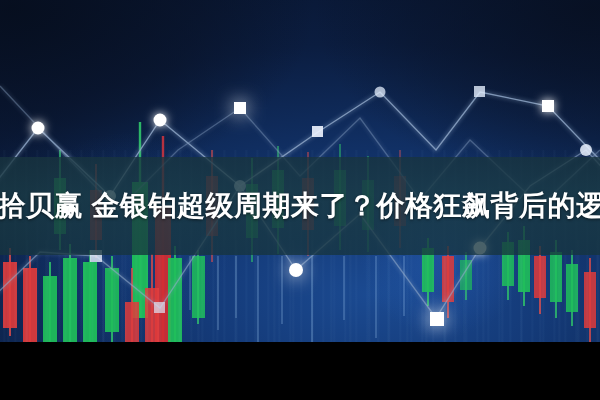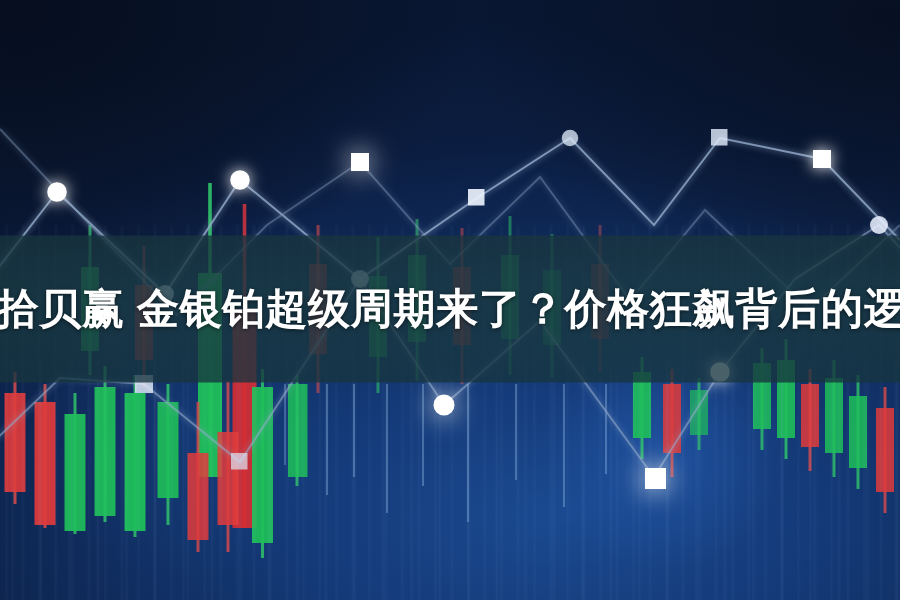--- a/index.html
+++ b/index.html
@@ -3,21 +3,21 @@
 <meta charset="utf-8">
 <style>
   html, body {
     margin: 0;
     padding: 0;
     background: #000;
   }
   #stage {
     position: relative;
     width: 600px;
-    height: 400px;
+    height: 342px;
     overflow: hidden;
     font-family: "Liberation Sans", "DejaVu Sans", sans-serif;
     background: #0c1a31;
   }
 
   
   .bg-base {
     position: absolute;
     inset: 0;
     background:

